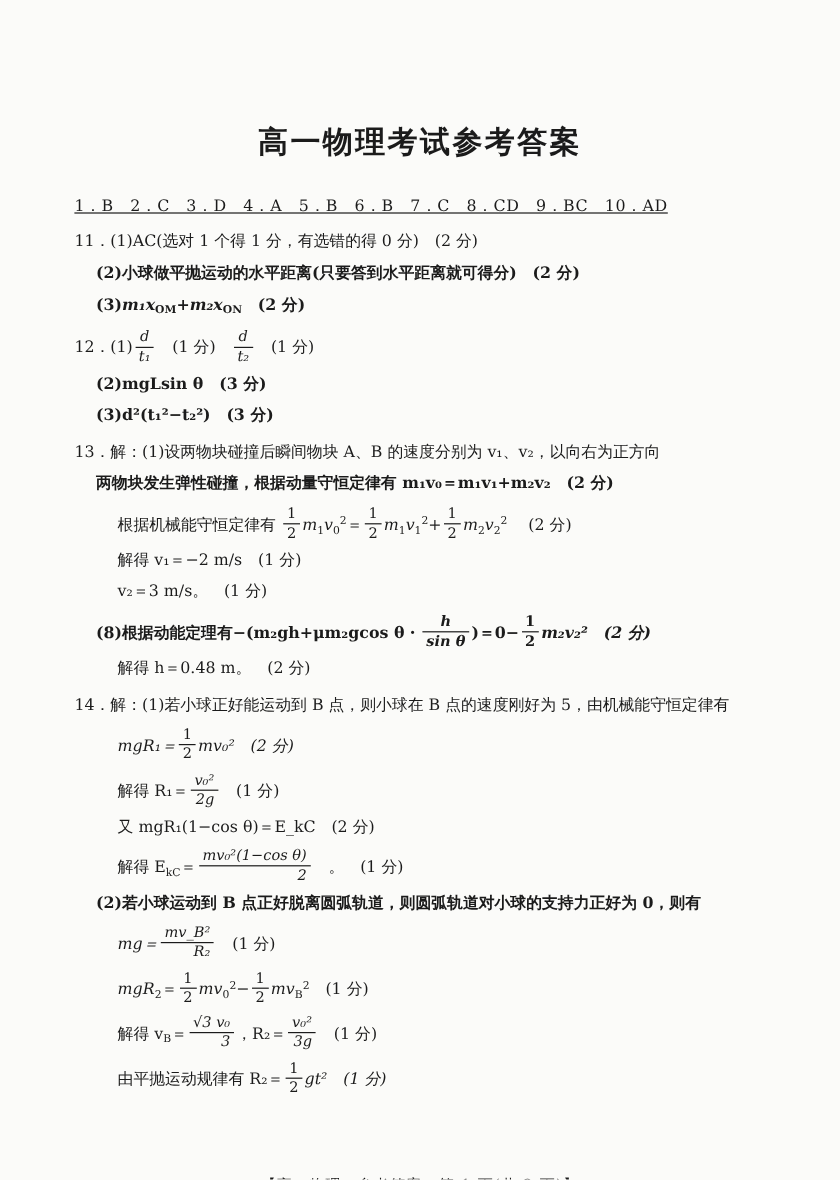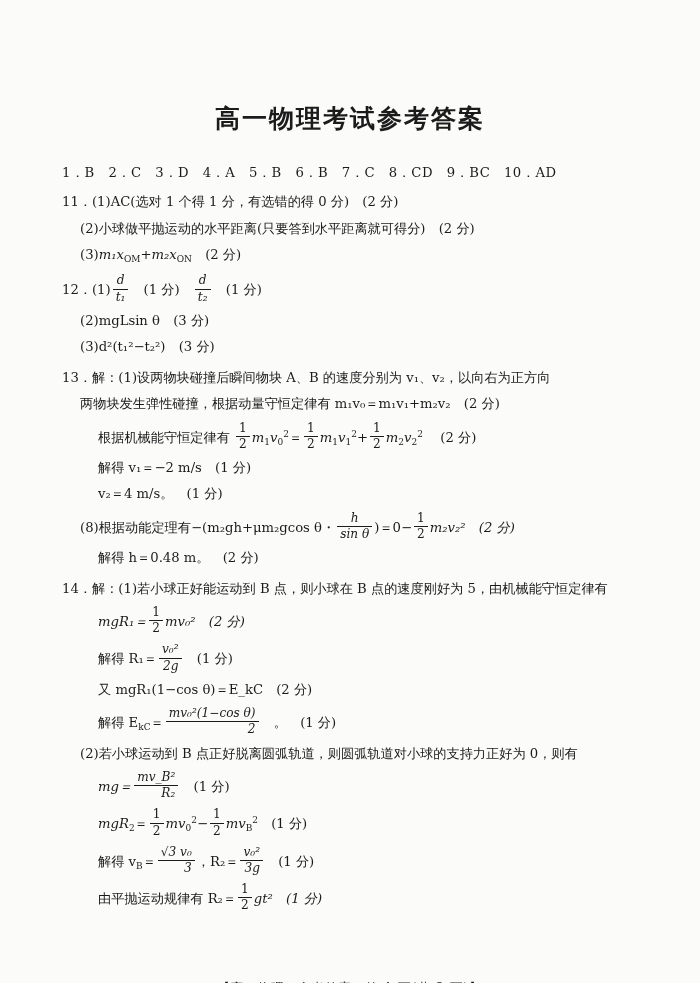--- a/index.html
+++ b/index.html
@@ -29,26 +29,27 @@
     margin-top:28px;
     padding-left:62px;
     padding-right:44px;
     font-size:13.2px;
     line-height:1.55;
   }
   .line{
     margin-bottom:6px;
     white-space:nowrap;
   }
-  .indent1{padding-left:18px;}
+  .indent1{padding-left:18px;font-weight:bold;}
   .indent2{padding-left:36px;}
   .obj{
     letter-spacing:0.5px;
     word-spacing:6px;
     margin-bottom:9px;
+    text-decoration:underline;
   }
   
   .frac{
     display:inline-block;
     vertical-align:-0.55em;
     text-align:center;
     font-size:0.92em;
     margin:0 2px;
   }
   .frac .top{display:block;padding:0 3px;border-bottom:1px solid #1b1b1b;line-height:1.25;}
@@ -110,21 +111,21 @@
     <div class="line">
       <span>13．解：</span><span>(1)设两物块碰撞后瞬间物块 A、B 的速度分别为 v₁、v₂，以向右为正方向</span>
     </div>
     <div class="line indent1">两物块发生弹性碰撞，根据动量守恒定律有 m₁v₀＝m₁v₁+m₂v₂　(2 分)</div>
     <div class="line indent2 tall">
       <span>根据机械能守恒定律有</span>
       <span class="frac"><span class="top">1</span><span class="bot">2</span></span><i>m</i><span class="sub">1</span><i>v</i><span class="sub">0</span><span class="sup">2</span>＝<span class="frac"><span class="top">1</span><span class="bot">2</span></span><i>m</i><span class="sub">1</span><i>v</i><span class="sub">1</span><span class="sup">2</span>+<span class="frac"><span class="top">1</span><span class="bot">2</span></span><i>m</i><span class="sub">2</span><i>v</i><span class="sub">2</span><span class="sup">2</span>
       <span>　</span><span>(2 分)</span>
     </div>
     <div class="line indent2">解得 v₁＝−2 m/s　(1 分)</div>
-    <div class="line indent2">v₂＝4 m/s。　(1 分)</div>
+    <div class="line indent2">v₂＝3 m/s。　(1 分)</div>
     <div class="line indent1 tall">
       <span>(8)根据动能定理有−(m₂gh+μm₂gcos θ・</span><span class="frac"><i class="top">h</i><i class="bot">sin θ</i></span><span>)＝0−</span><span class="frac"><span class="top">1</span><span class="bot">2</span></span><i>m₂v₂²　(2 分)</i>
     </div>
     <div class="line indent2 blockline">解得 h＝0.48 m。　(2 分)</div>
 
     <div class="line">
       <span>14．解：</span><span>(1)若小球正好能运动到 B 点，则小球在 B 点的速度刚好为 5，由机械能守恒定律有</span>
     </div>
     <div class="line indent2 tall">
       <i>mgR₁＝</i><span class="frac"><span class="top">1</span><span class="bot">2</span></span><i>mv₀²　(2 分)</i>

